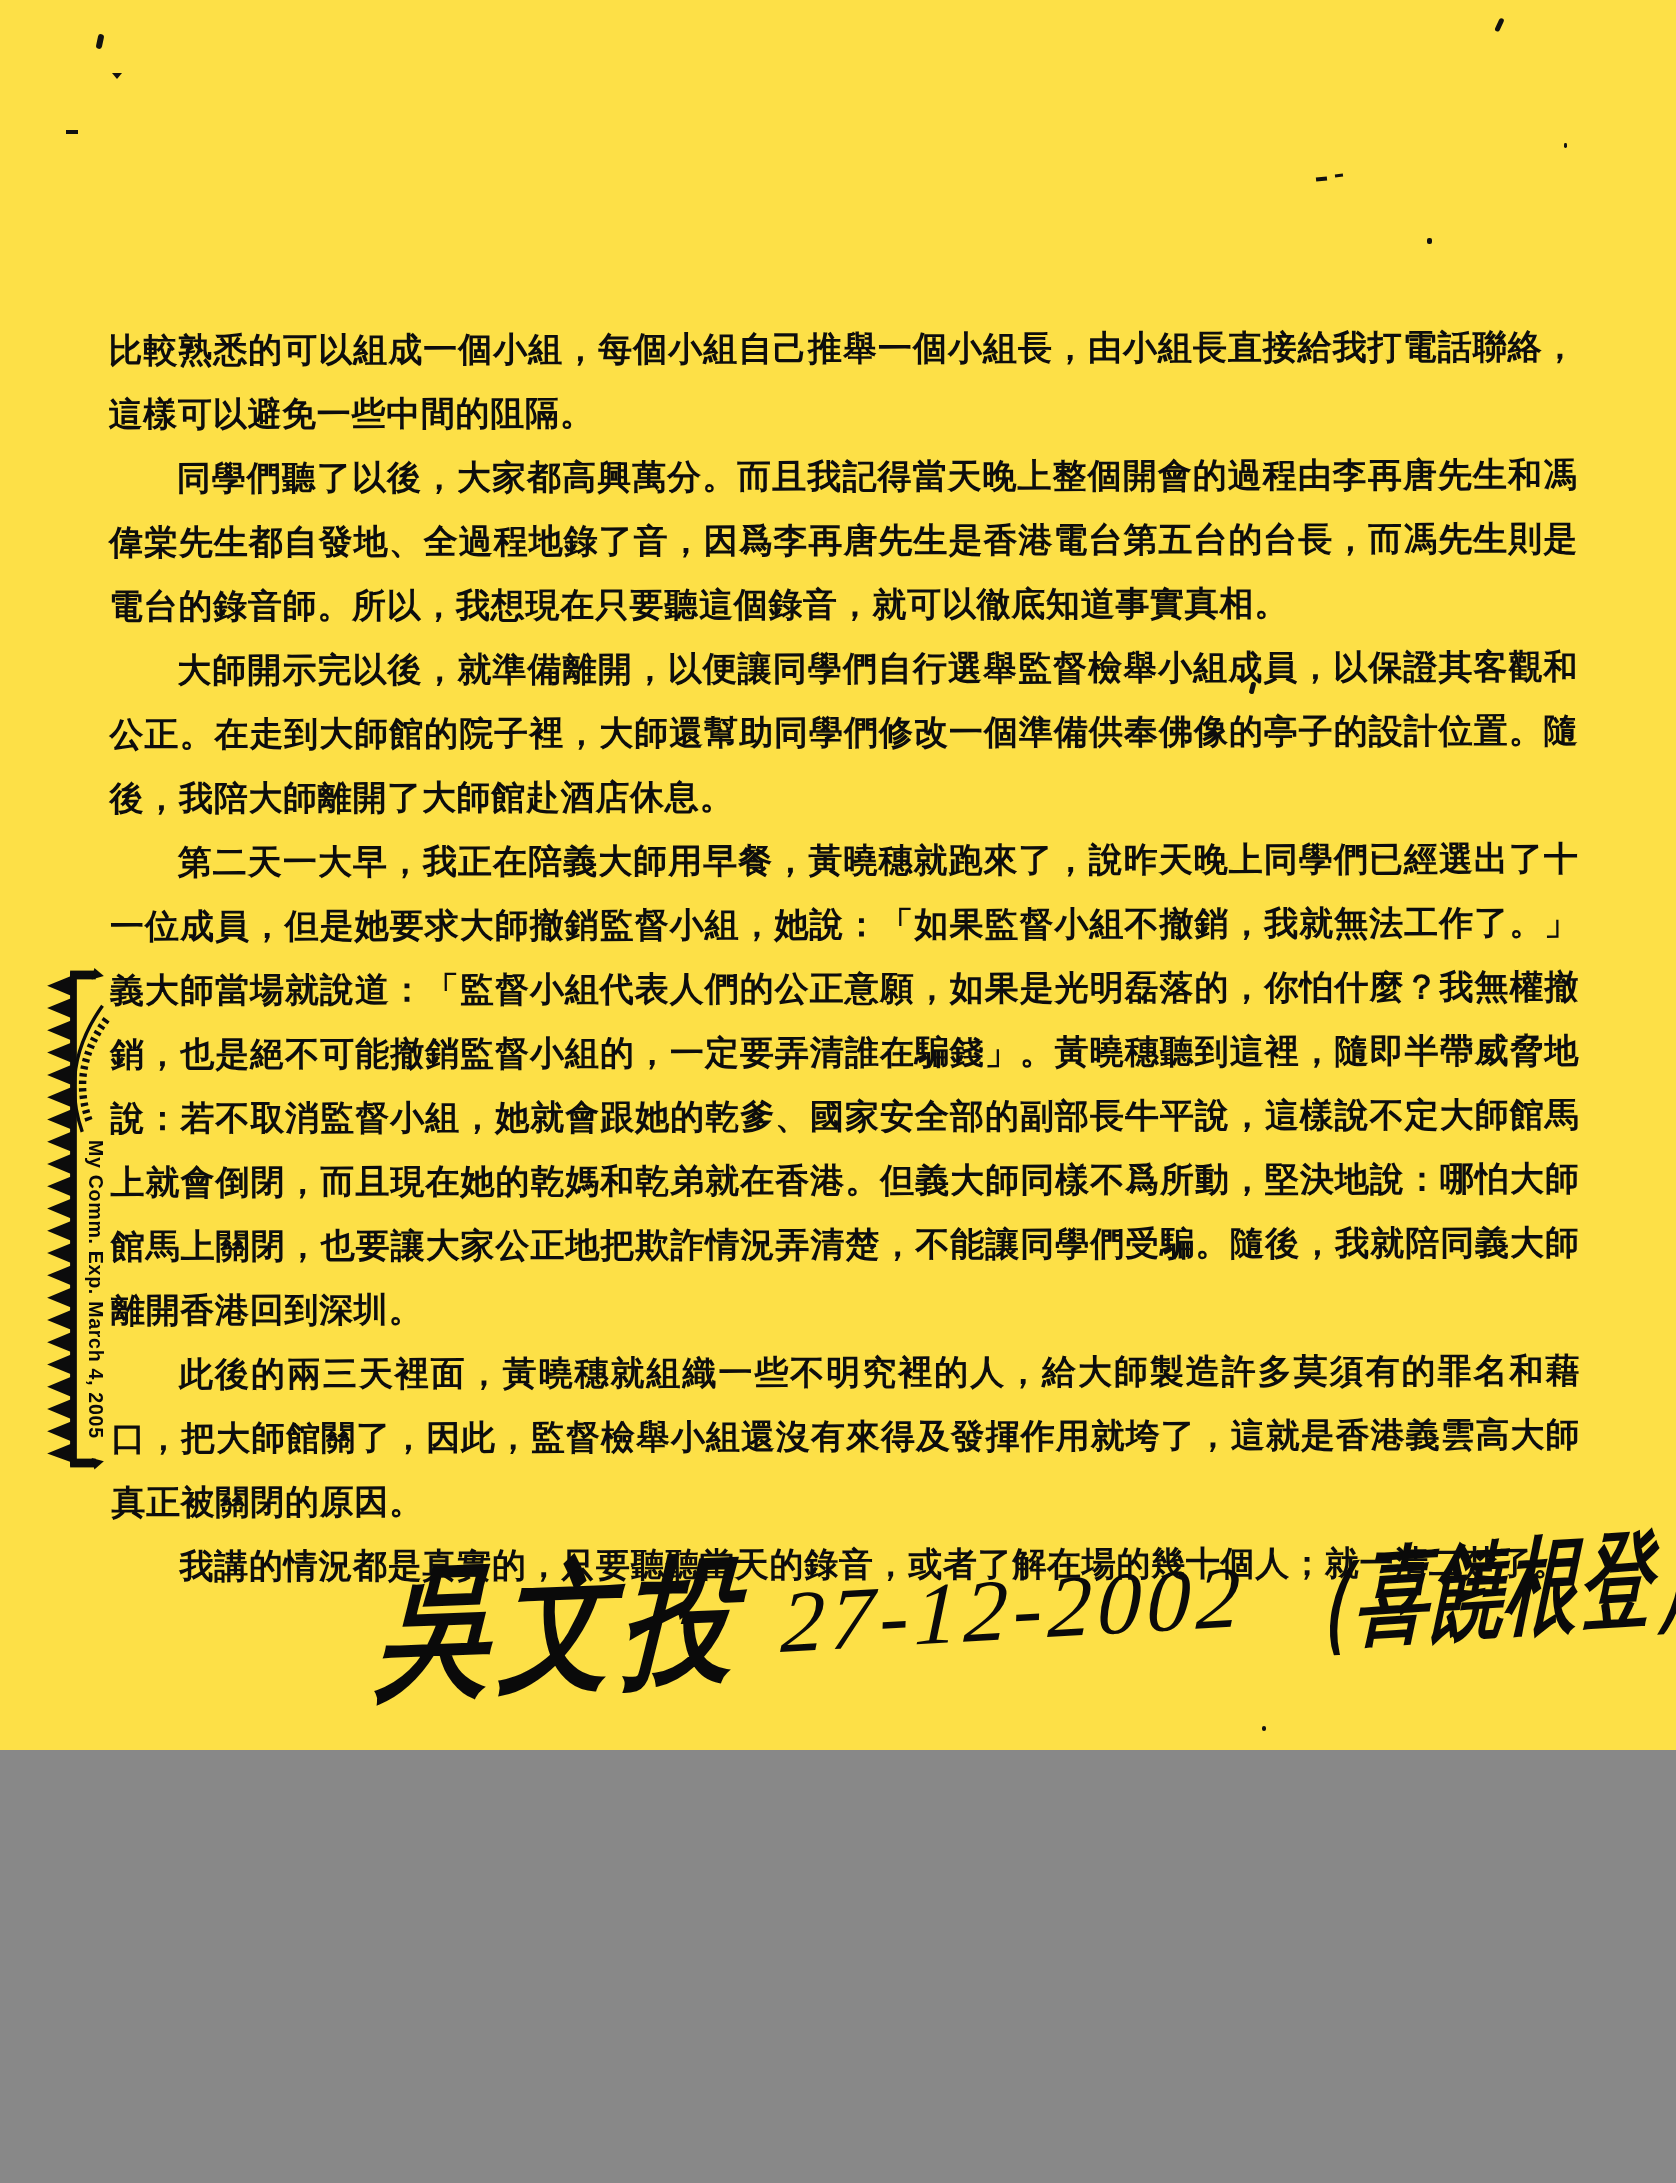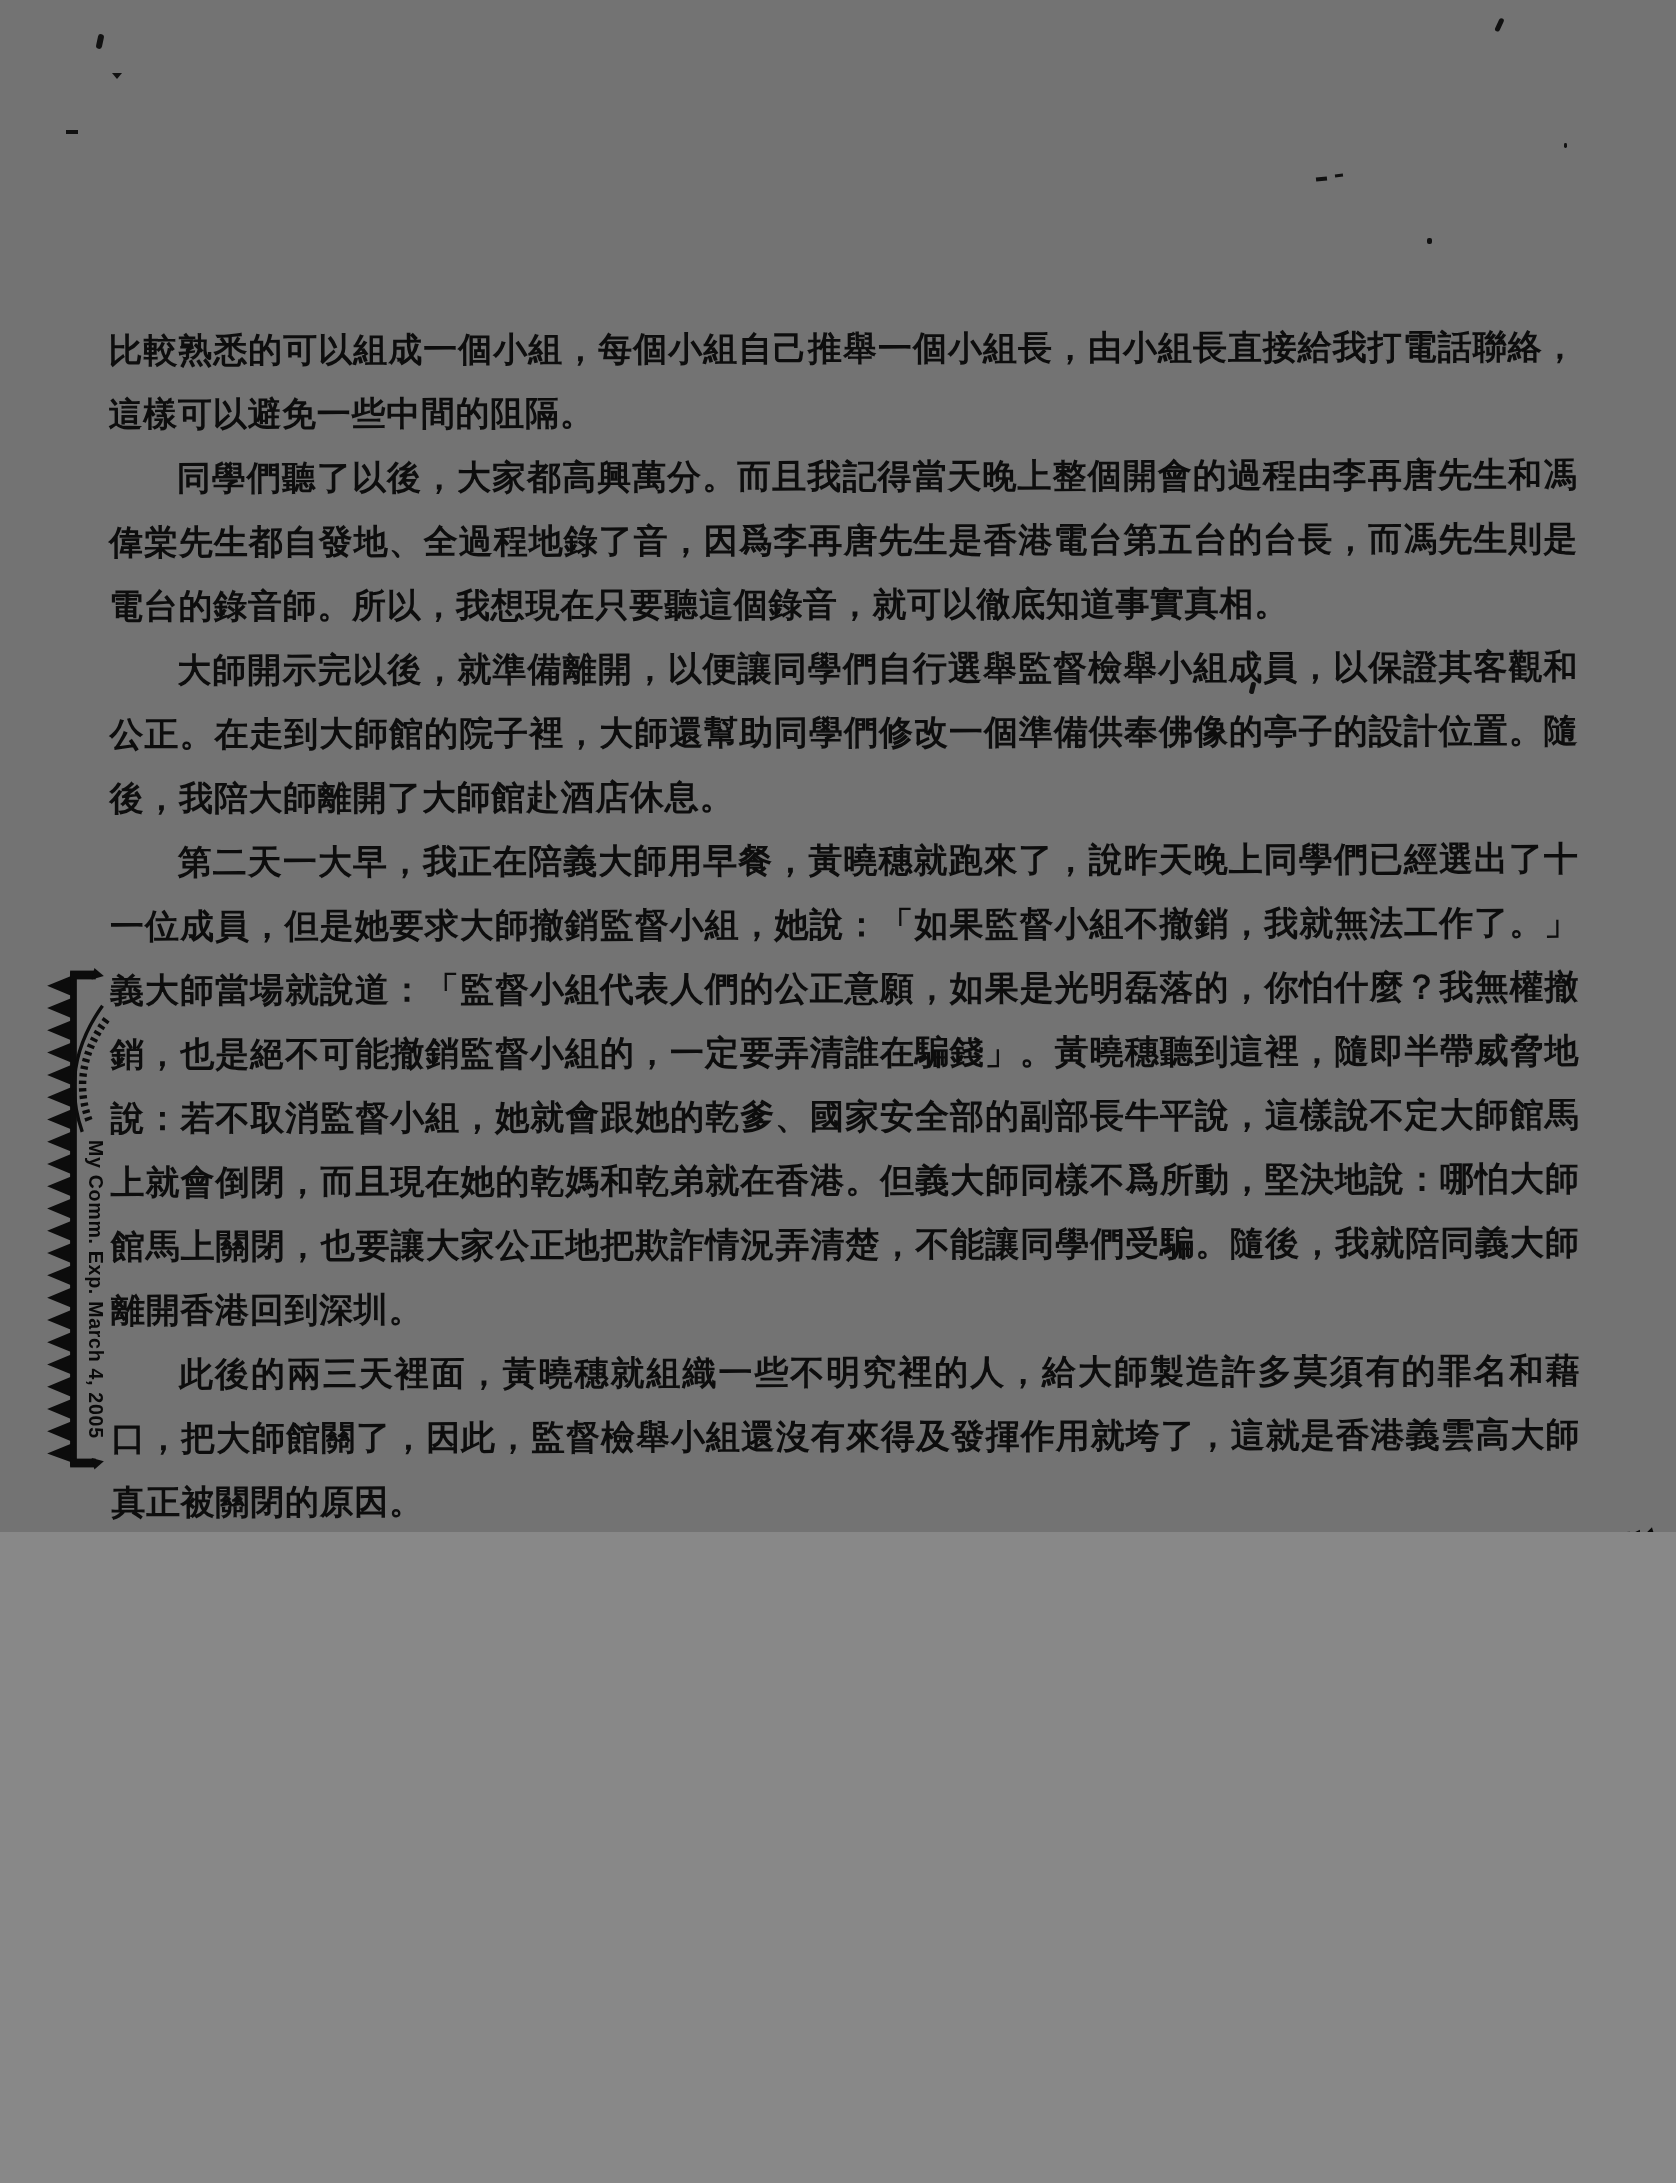--- a/index.html
+++ b/index.html
@@ -1,19 +1,19 @@
 <!DOCTYPE html>
 <html style="font-size:10.8px"><head>
 <meta charset="utf-8">
 <style>
   html,body{margin:0;padding:0;background:#888;}
   .page{
     position:relative;
-    width:1676px;height:1532px;
-    background:#737373;
+    width:1676px;height:1750px;
+    background:#fde047;
     overflow:hidden;
     font-family:"Liberation Serif","DejaVu Serif",serif;
     color:#101010;
   }
   
   .text-block{
     position:absolute;
     left:110px;top:317px;width:1469px;
     transform:rotate(-0.15deg);
   }

